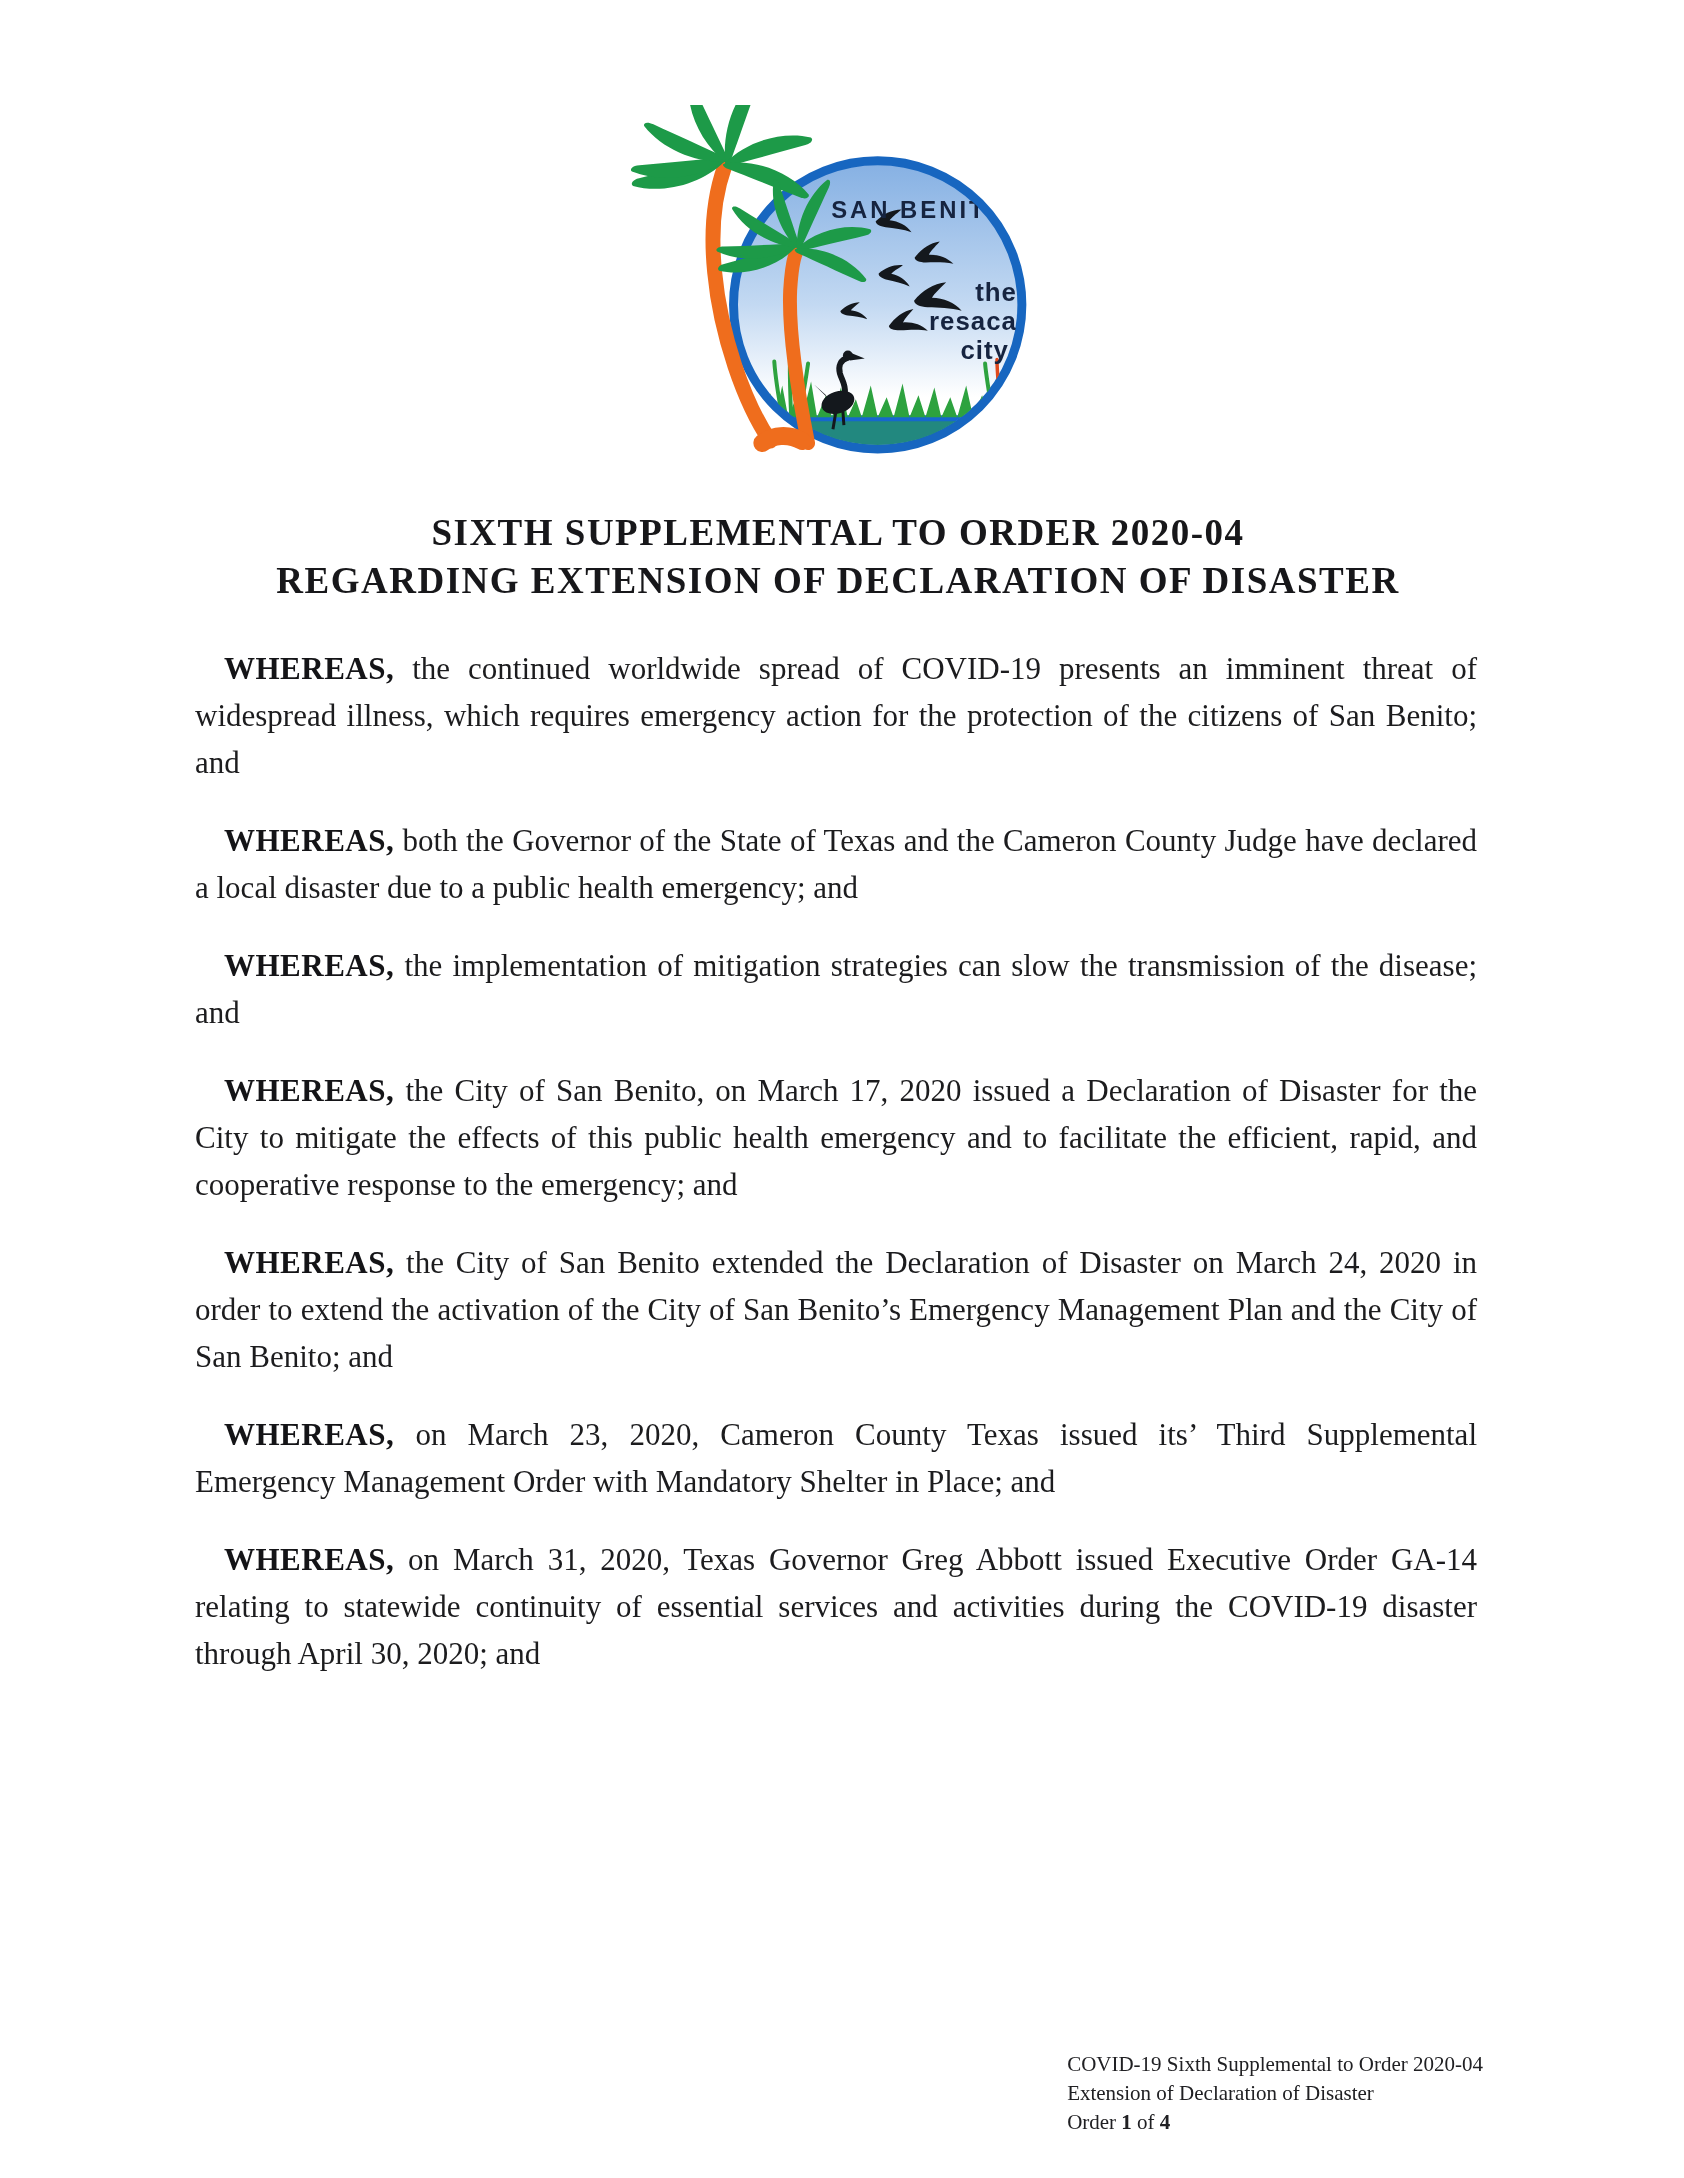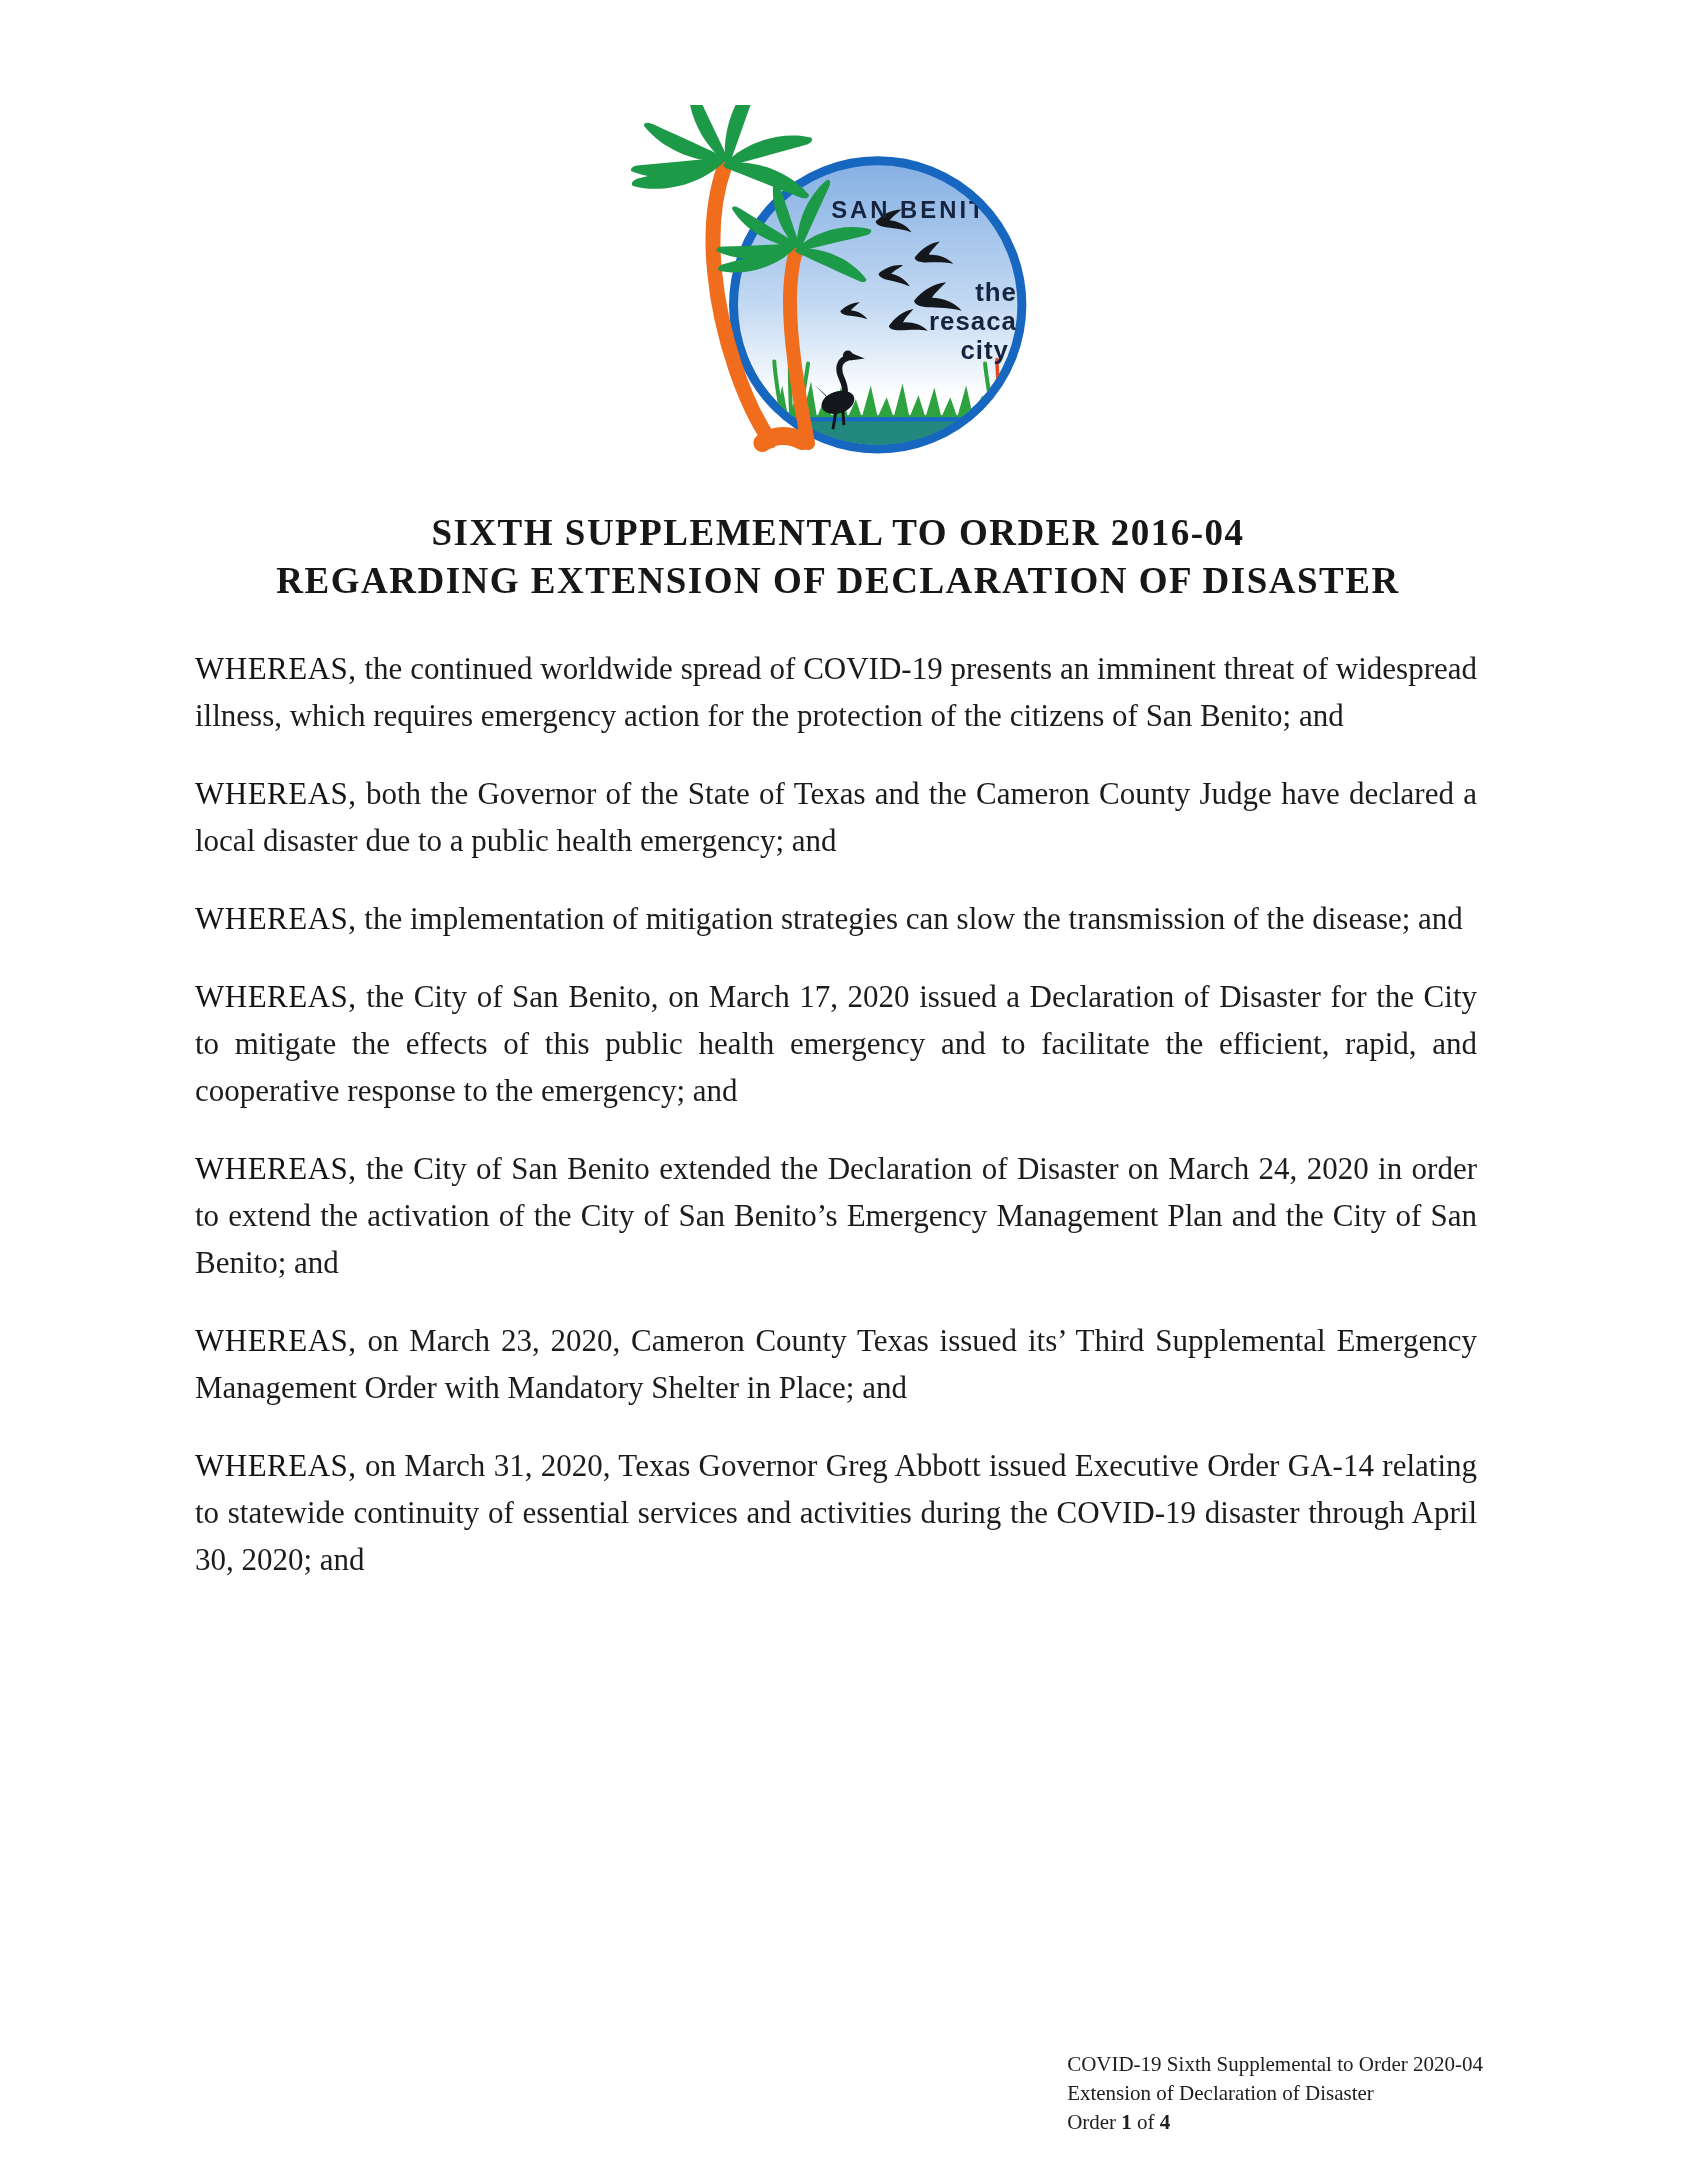--- a/index.html
+++ b/index.html
@@ -16,21 +16,21 @@
   .title-block{
     position:absolute;left:195px;top:509px;width:1286px;
     text-align:center;font-weight:bold;font-size:37px;line-height:48px;
     letter-spacing:1.5px;color:#17171a;
   }
   .content{
     position:absolute;left:195px;top:645px;width:1282px;
     font-size:31px;line-height:47px;text-align:justify;
   }
   .para{margin:0 0 31px 0;}
-  .lead{font-weight:normal;letter-spacing:0.5px;color:#141417;}
+  .lead{font-weight:bold;letter-spacing:0.5px;color:#141417;margin-left:29px;}
   .footer{
     position:absolute;right:202px;top:2050px;
     text-align:left;font-size:21px;line-height:29px;color:#202023;
   }
   .footer b{font-weight:bold;}
   .seal-text{font-family:"Liberation Sans","DejaVu Sans",sans-serif;font-weight:bold;}
 </style>
 </head>
 <body>
 
@@ -122,21 +122,21 @@
           <use href="#leaf" transform="rotate(262) scale(0.9)"></use>
           <use href="#leaf" transform="rotate(305) scale(0.95)"></use>
           <use href="#leafD" transform="rotate(340)"></use>
           <use href="#leafD" transform="rotate(18)"></use>
         </g>
       </g>
     </svg>
   </div>
 
   <div class="title-block">
-    <div>SIXTH SUPPLEMENTAL TO ORDER 2016-04</div>
+    <div>SIXTH SUPPLEMENTAL TO ORDER 2020-04</div>
     <div>REGARDING EXTENSION OF DECLARATION OF DISASTER</div>
   </div>
 
   <div class="content">
     <p class="para"><span class="lead">WHEREAS,</span> <span>the continued worldwide spread of COVID-19 presents an imminent threat of widespread illness, which requires emergency action for the protection of the citizens of San Benito; and</span></p>
     <p class="para"><span class="lead">WHEREAS,</span> <span>both the Governor of the State of Texas and the Cameron County Judge have declared a local disaster due to a public health emergency; and</span></p>
     <p class="para"><span class="lead">WHEREAS,</span> <span>the implementation of mitigation strategies can slow the transmission of the disease; and</span></p>
     <p class="para"><span class="lead">WHEREAS,</span> <span>the City of San Benito, on March 17, 2020 issued a Declaration of Disaster for the City to mitigate the effects of this public health emergency and to facilitate the efficient, rapid, and cooperative response to the emergency; and</span></p>
     <p class="para"><span class="lead">WHEREAS,</span> <span>the City of San Benito extended the Declaration of Disaster on March 24, 2020 in order to extend the activation of the City of San Benito’s Emergency Management Plan and the City of San Benito; and</span></p>
     <p class="para"><span class="lead">WHEREAS,</span> <span>on March 23, 2020, Cameron County Texas issued its’ Third Supplemental Emergency Management Order with Mandatory Shelter in Place; and</span></p>

